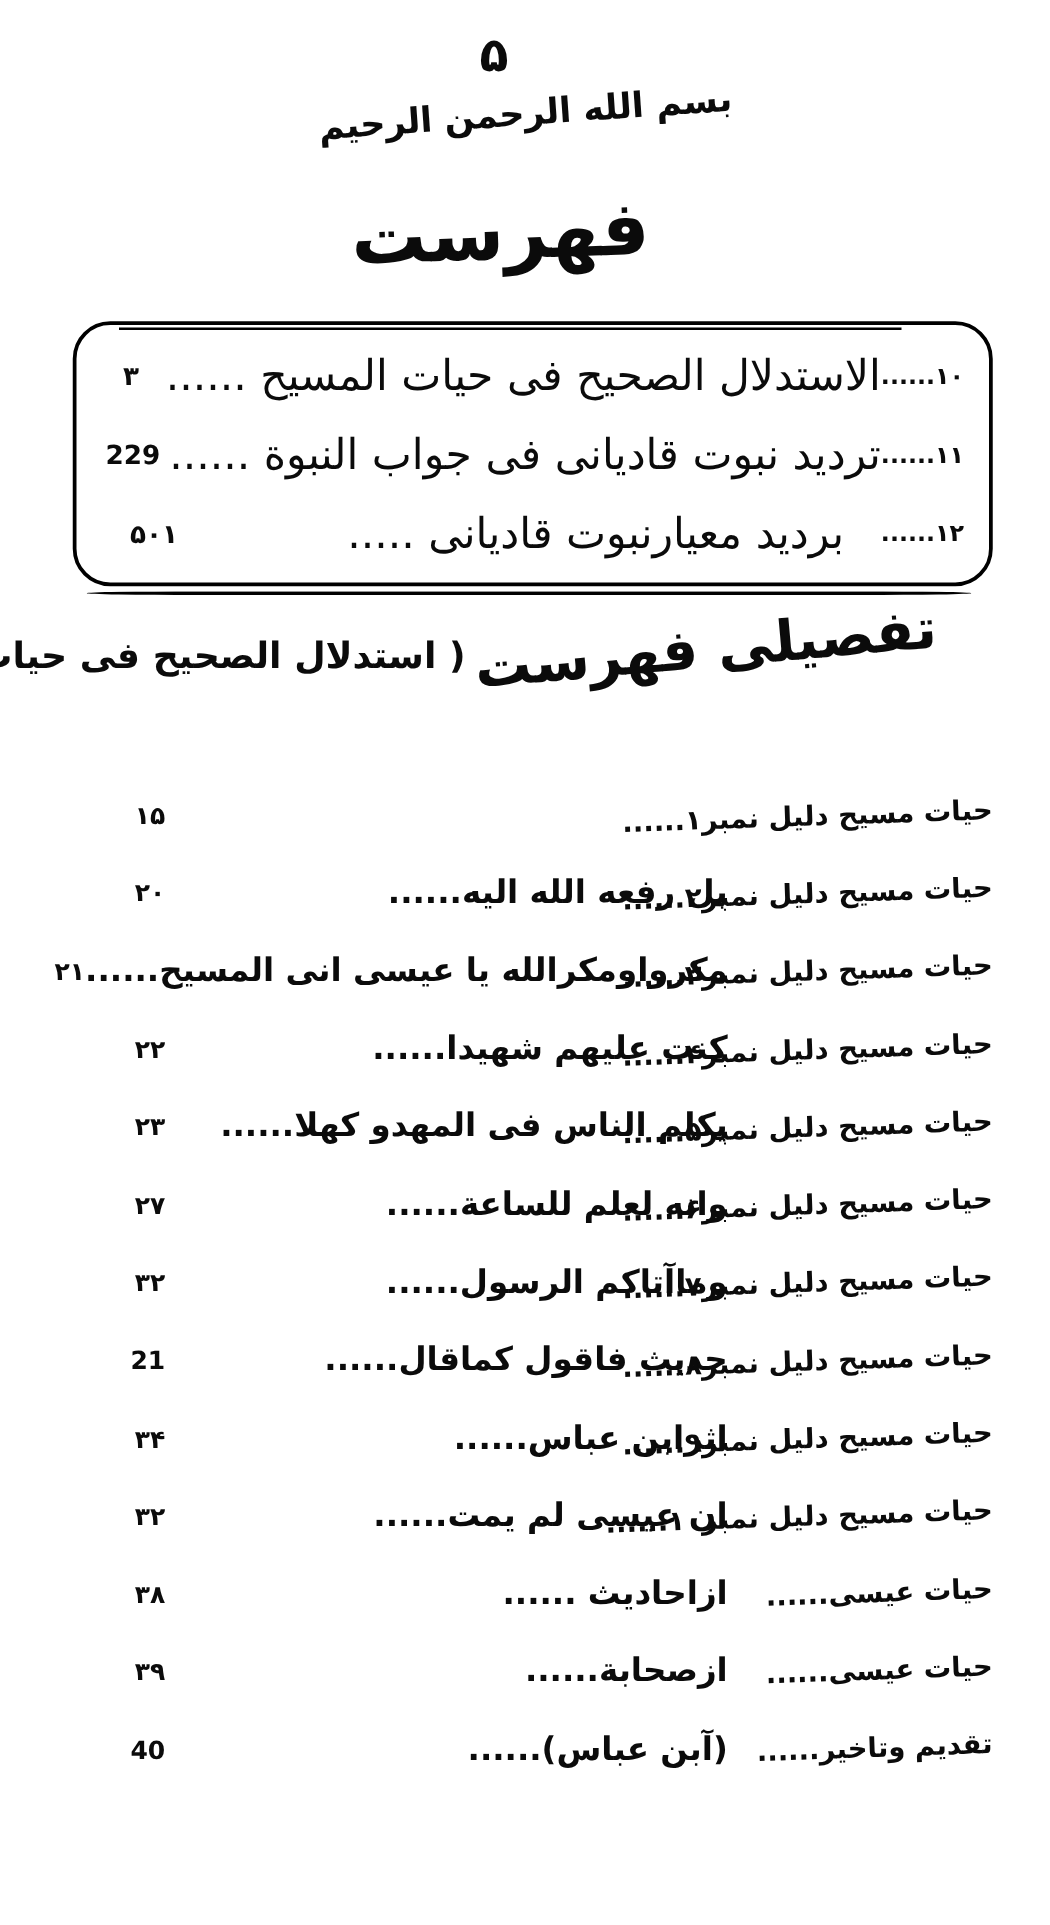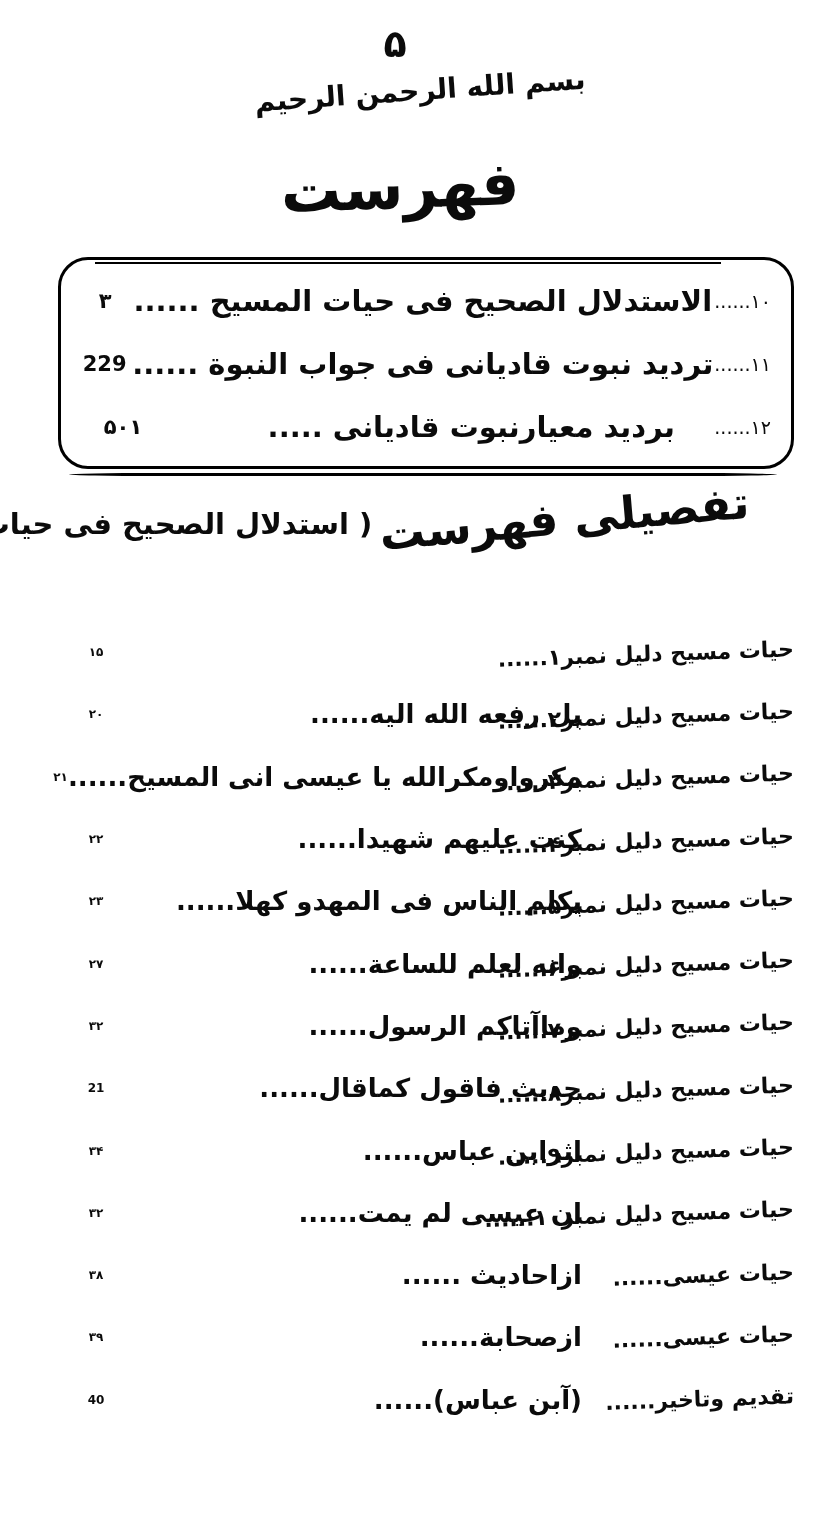--- a/index.html
+++ b/index.html
@@ -31,22 +31,22 @@
   }
   .index-box::before{
     content:""; position:absolute; top:2px; left:34px; right:70px;
     border-top:2px solid #000;
   }
   .index-box::after{
     content:""; position:absolute; bottom:-10px; left:8px; right:14px;
     border-bottom:3px solid #000; border-radius:50%/6px;
   }
   .box-row { display:flex; align-items:center; height:64px; }
-  .box-serial { width:96px; font-size:19px; font-weight:normal; white-space:nowrap; }
-  .box-title  { font-size:29px; font-weight:bold; white-space:nowrap; }
+  .box-serial { width:96px; font-size:19px; font-weight:bold; white-space:nowrap; }
+  .box-title  { font-size:34px; font-weight:normal; white-space:nowrap; }
   .box-spacer { flex:1; }
   .box-page   { width:92px; text-align:center; font-size:21px; font-weight:bold; }
   
   .detail-heading {
     position:absolute; top:492px; right:90px; left:80px;
     text-align:right; white-space:nowrap;
   }
   .dh-callig {
     display:inline-block; font-size:45px; font-weight:bold;
     transform:rotate(-5deg); margin-left:2px;
@@ -56,21 +56,21 @@
   .detail-list {
     position:absolute; top:621px; left:60px; width:734px;
   }
   .d-row { display:flex; align-items:center; height:62.3px; }
   .d-label {
     width:212px; font-size:22px; font-weight:bold; white-space:nowrap;
     transform:rotate(-2deg);
   }
   .d-title { font-size:26px; font-weight:bold; white-space:nowrap; }
   .d-spacer { flex:1; }
-  .d-page { width:72px; text-align:center; font-size:12px; font-weight:bold; }
+  .d-page { width:72px; text-align:right; font-size:20px; font-weight:bold; }
 </style>
 </head>
 <body>
 
 <div class="page">
 
   <div class="pageno">۵</div>
 
   <div class="bismillah">بسم الله الرحمن الرحيم</div>
 

